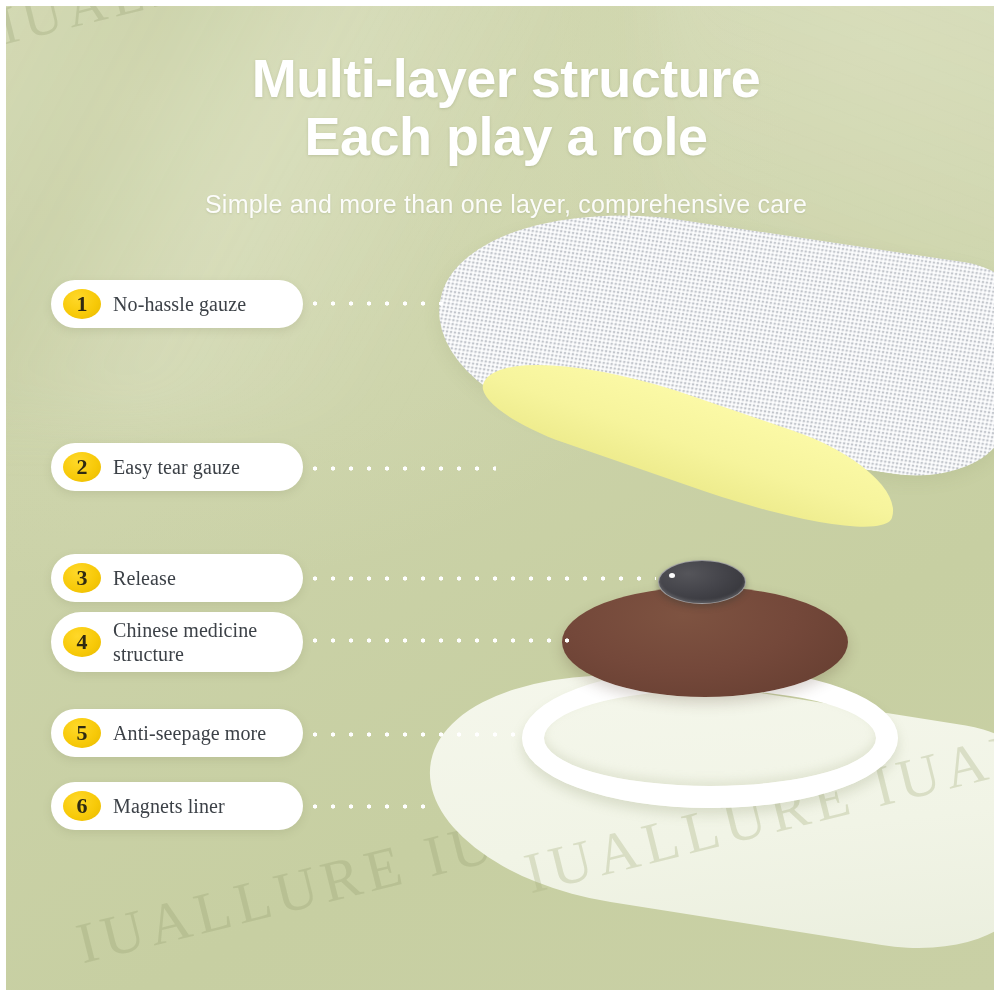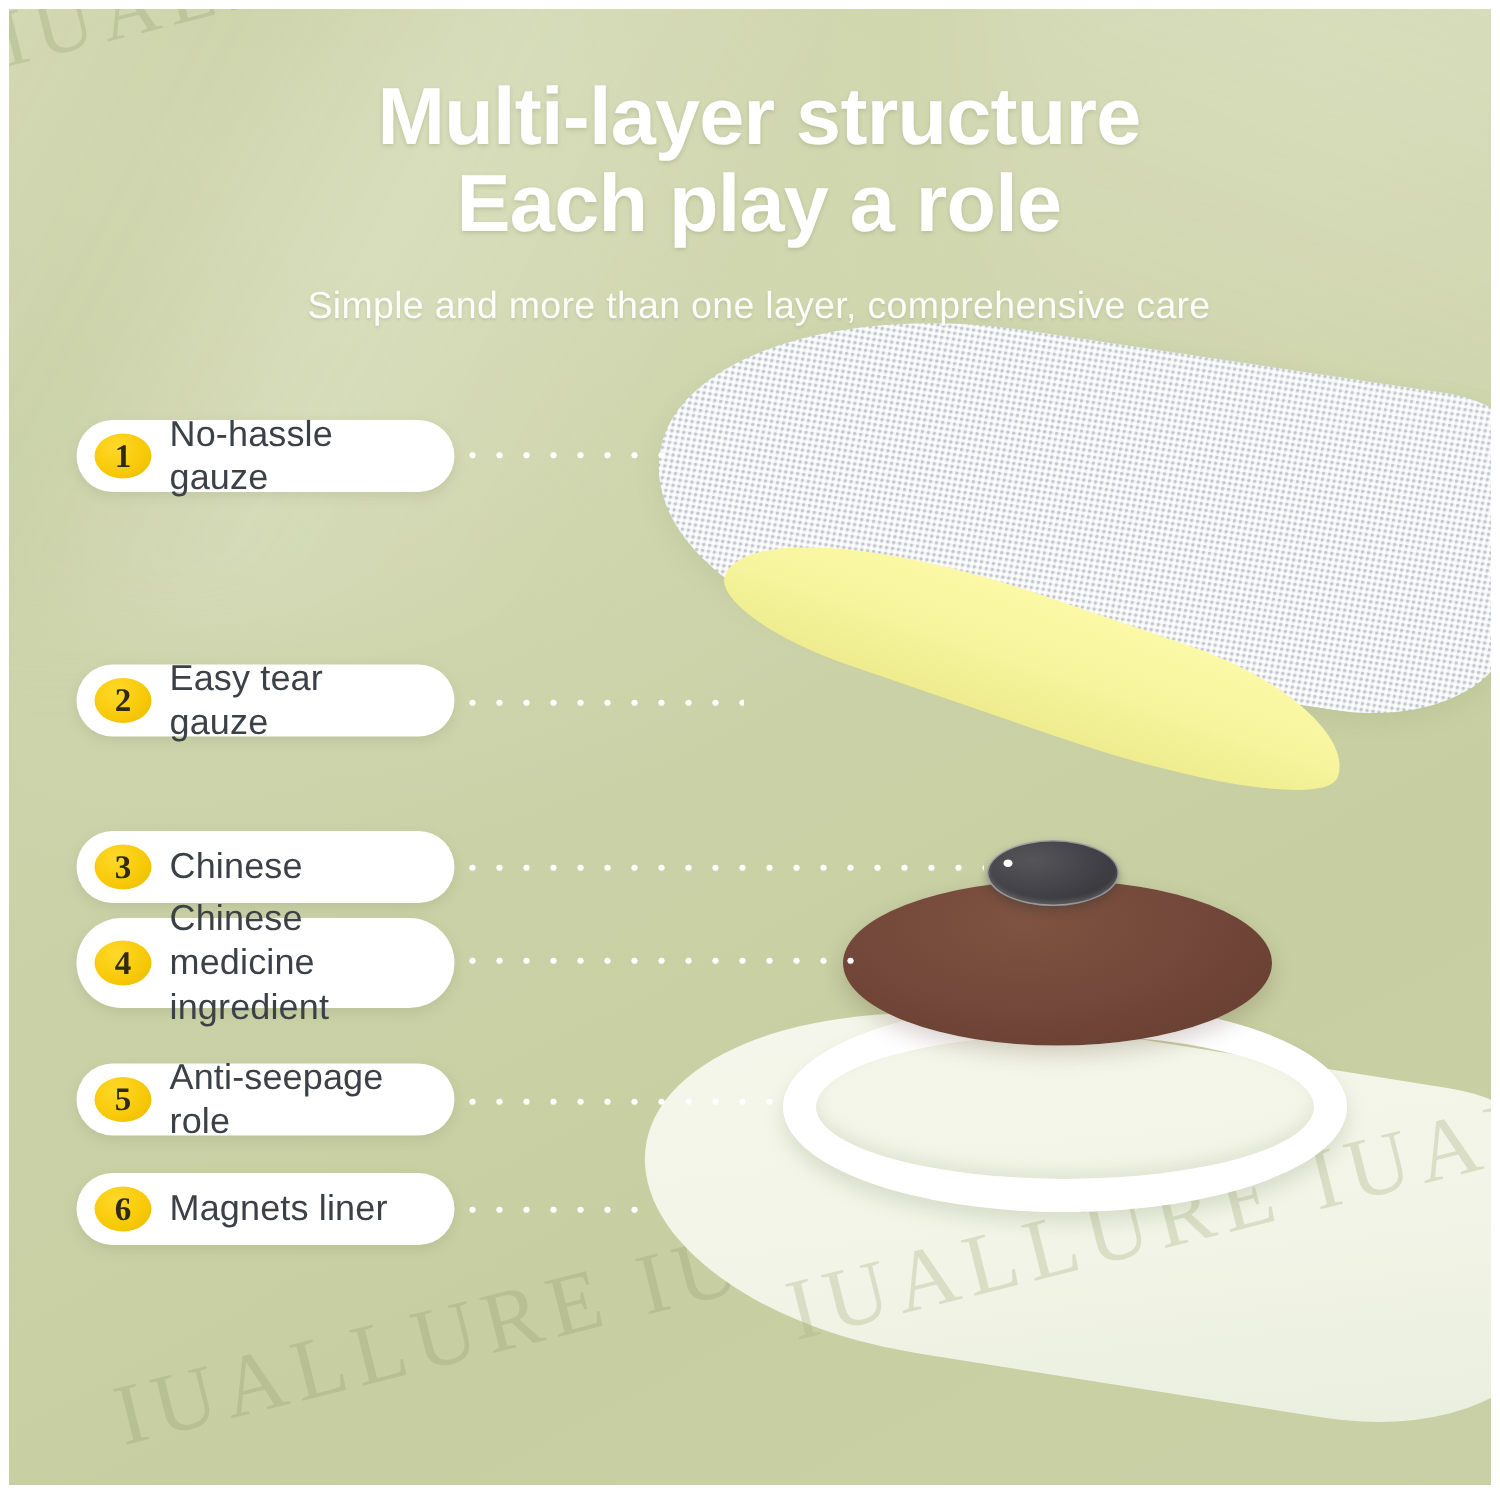--- a/index.html
+++ b/index.html
@@ -204,24 +204,25 @@
     justify-content: center;
     color: #2f2a12;
     font-family: "Liberation Serif", serif;
     font-size: 22px;
     font-weight: 700;
     line-height: 1;
     margin-right: 12px;
   }
   .pill-label {
     color: #3c4147;
-    font-size: 24px;
+    font-size: 20px;
     line-height: 1.22;
     letter-spacing: 0.1px;
     white-space: pre-line;
+    font-family: Liberation Serif, serif;
   }
 </style>
 </head>
 <body>
 
 <div id="stage">
 
   <div class="bg">
 
     <div class="wm wm-tl">IUALLURE</div>
@@ -261,32 +262,32 @@
       <span class="pill-label">No-hassle gauze</span>
     </div>
 
     <div class="pill" style="left:45px; top:437px; width:252px; height:48px;">
       <span class="badge">2</span>
       <span class="pill-label">Easy tear gauze</span>
     </div>
 
     <div class="pill" style="left:45px; top:548px; width:252px; height:48px;">
       <span class="badge">3</span>
-      <span class="pill-label">Chinese</span>
+      <span class="pill-label">Release</span>
     </div>
 
     <div class="pill" style="left:45px; top:606px; width:252px; height:60px;">
       <span class="badge">4</span>
       <span class="pill-label">Chinese medicine
-ingredient</span>
+structure</span>
     </div>
 
     <div class="pill" style="left:45px; top:703px; width:252px; height:48px;">
       <span class="badge">5</span>
-      <span class="pill-label">Anti-seepage role</span>
+      <span class="pill-label">Anti-seepage more</span>
     </div>
 
     <div class="pill" style="left:45px; top:776px; width:252px; height:48px;">
       <span class="badge">6</span>
       <span class="pill-label">Magnets liner</span>
     </div>
 
   </div>
 </div>
 

